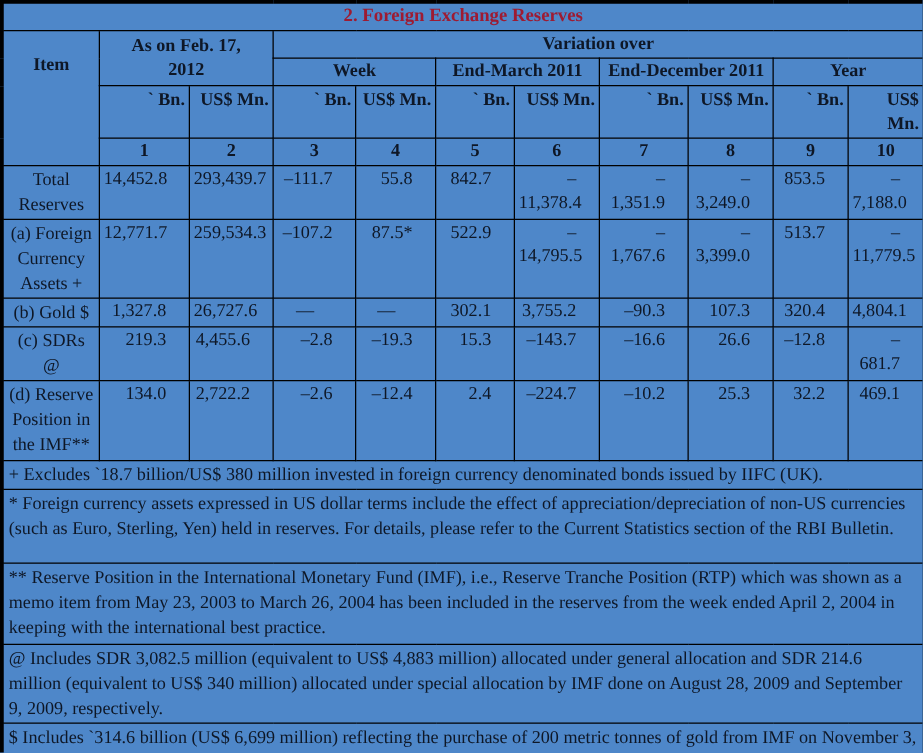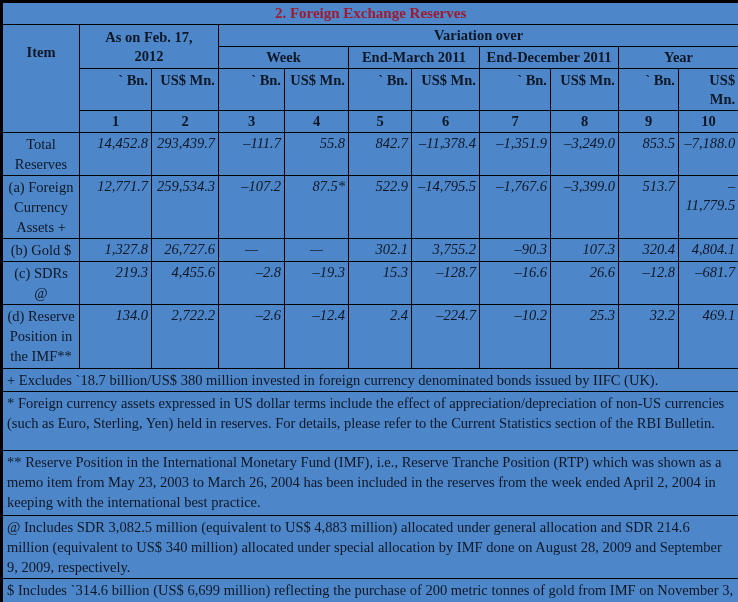--- a/index.html
+++ b/index.html
@@ -35,21 +35,21 @@
   }
   td.item-hdr { vertical-align: top; padding-top: 18px; }
   td.unit-cell {
     font-weight: bold; text-align: right; vertical-align: top; padding-top: 2px;
   }
   td.idx { font-weight: bold; text-align: center; vertical-align: middle; }
   td.row-label {
     text-align: center; vertical-align: top;
     white-space: pre-line; line-height: 20px;
   }
-  td.num { text-align: right; vertical-align: top; padding-right: 3px; font-style: italic; }
+  td.num { text-align: right; vertical-align: top; padding-right: 18px; }
   td.dash { text-align: center; }
   td.fn {
     text-align: left; vertical-align: top;
     line-height: 20px; padding: 1px 4px;
   }
 </style>
 </head>
 <body>
 
 <table class="fx">
@@ -158,21 +158,21 @@
   </tr>
 
   <tr style="height:39px">
     <td class="row-label">(c) SDRs
 @</td>
     <td class="num">219.3</td>
     <td class="num">4,455.6</td>
     <td class="num">–2.8</td>
     <td class="num">–19.3</td>
     <td class="num">15.3</td>
-    <td class="num">–128.7</td>
+    <td class="num">–143.7</td>
     <td class="num">–16.6</td>
     <td class="num">26.6</td>
     <td class="num">–12.8</td>
     <td class="num">–681.7</td>
   </tr>
 
   <tr style="height:64px">
     <td class="row-label">(d) Reserve
 Position in
 the IMF**</td>

